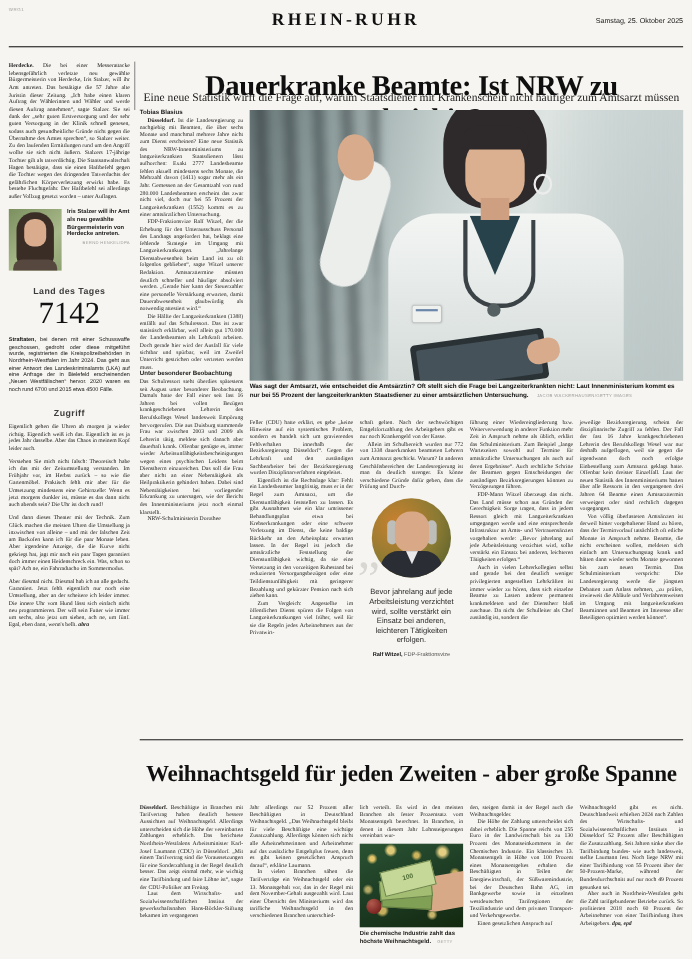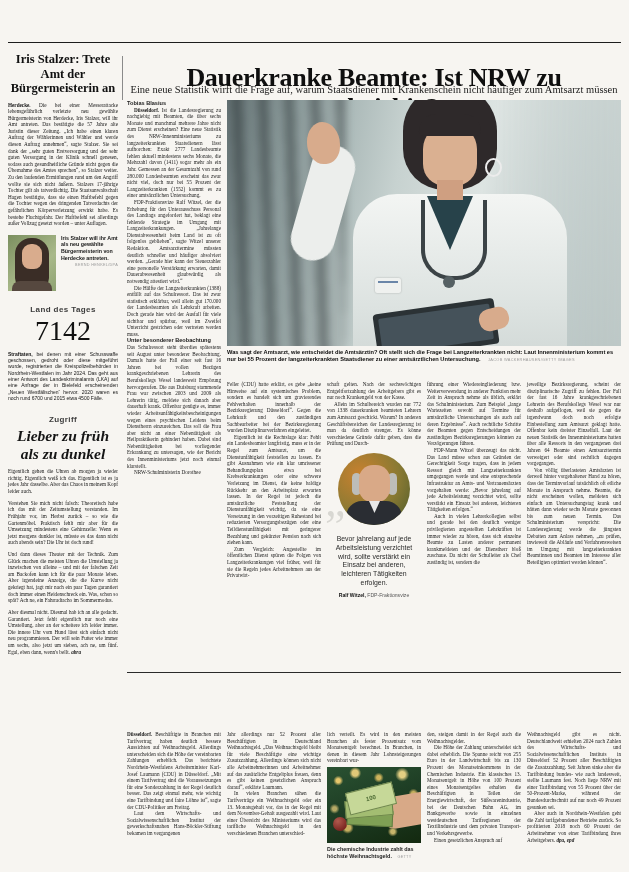--- a/index.html
+++ b/index.html
@@ -121,25 +121,29 @@
   .xm-caption{font-family:"Liberation Sans",sans-serif;font-weight:bold;font-size:5.4px;line-height:6.8px;
       margin-top:3px;text-align:left;}
   .xm-credit{font-weight:normal;font-size:3.8px;color:#9c9c9c;letter-spacing:.3px;margin-left:4px;}
   .bottom-sig{font-style:italic;font-weight:bold;}
 </style>
 </head>
 <body>
 
 <div class="page">
 
+  <div class="masthead">
+    <span class="edition">WRG1</span>
+    <div class="section-title">RHEIN-RUHR</div>
+    <span class="issue-date">Samstag, 25. Oktober 2025</span>
+  </div>
   <div class="masthead-rule"></div>
   <div class="vrule"></div>
 
   <aside class="sidebar">
-    <h2 class="sb-headline">Iris Stalzer: Trete Amt der Bürgermeisterin an</h2>
     <div class="sb-body">
       <p><b class="lead">Herdecke.</b>
          <span>Die bei einer Messerattacke lebensgefährlich verletzte neu gewählte Bürgermeisterin von Herdecke, Iris Stalzer, will ihr Amt antreten. Das bestätigte die 57 Jahre alte Juristin dieser Zeitung. „Ich habe einen klaren Auftrag der Wählerinnen und Wähler und werde diesen Auftrag annehmen“, sagte Stalzer. Sie sei dank der „sehr guten Erstversorgung und der sehr guten Versorgung in der Klinik schnell genesen, sodass auch gesundheitliche Gründe nicht gegen die Übernahme des Amtes sprechen“, so Stalzer weiter. Zu den laufenden Ermittlungen rund um den Angriff wollte sie sich nicht äußern. Stalzers 17-jährige Tochter gilt als tatverdächtig. Die Staatsanwaltschaft Hagen bestätigte, dass sie einen Haftbefehl gegen die Tochter wegen des dringenden Tatverdachts der gefährlichen Körperverletzung erwirkt habe. Es bestehe Fluchtgefahr. Der Haftbefehl sei allerdings außer Vollzug gesetzt worden – unter Auflagen.</span></p>
     </div>
     <div class="sb-photo-row">
       <div class="stalzer-photo">
         <div class="st-hair"></div>
         <div class="st-face"></div>
         <div class="st-shoulders"></div>
       </div>
@@ -148,21 +152,20 @@
         <div class="sb-photo-credit">BERND HENKEL/DPA</div>
       </div>
     </div>
     <div class="sb-block-label">Land des Tages</div>
     <div class="sb-number">7142</div>
     <div class="sb-sans">
       <p><b class="lead">Straftaten,</b>
          <span>bei denen mit einer Schusswaffe geschossen, gedroht oder diese mitgeführt wurde, registrierten die Kreispolizeibehörden in Nordrhein-Westfalen im Jahr 2024. Das geht aus einer Antwort des Landeskriminalamts (LKA) auf eine Anfrage der in Bielefeld erscheinenden „Neuen Westfälischen“ hervor. 2020 waren es noch rund 6700 und 2015 etwa 4500 Fälle.</span></p>
     </div>
     <div class="sb-block-label">Zugriff</div>
-    <div class="glosse-headline">Lieber zu früh als zu dunkel</div>
     <div class="sb-body">
       <p>Eigentlich gehen die Uhren ab morgen ja wieder richtig. Eigentlich weiß ich das. Eigentlich ist es ja jedes Jahr dasselbe. Aber das Chaos in meinem Kopf leider auch.</p>
       <p>Verstehen Sie mich nicht falsch: Theoretisch habe ich das mit der Zeitumstellung verstanden. Im Frühjahr vor, im Herbst zurück – so wie die Gartenmöbel. Praktisch fehlt mir aber für die Umsetzung mindestens eine Gehirnzelle: Wenn es jetzt morgens dunkler ist, müsste es das dann nicht auch abends sein? Die Uhr ist doch rund!</p>
       <p>Und dann dieses Theater mit der Technik. Zum Glück machen die meisten Uhren die Umstellung ja inzwischen von alleine – und mit der falschen Zeit am Backofen kann ich für die paar Monate leben. Aber irgendeine Anzeige, die die Kurve nicht gekriegt hat, jagt mir nach ein paar Tagen garantiert doch immer einen Heidenschreck ein. Was, schon so spät? Ach ne, ein Fahrradtacho im Sommermodus.</p>
       <p><span>Aber diesmal nicht. Diesmal hab ich an alle gedacht. Garantiert. Jetzt fehlt eigentlich nur noch eine Umstellung, aber an der scheitere ich leider immer. Die innere Uhr vom Hund lässt sich einfach nicht neu programmieren. Der will sein Futter wie immer um sechs, also jetzt um sieben, ach ne, um fünf. Egal, eben dann, wenn's bellt.</span>
          <i class="sig">abra</i></p>
     </div>
   </aside>
 
   <h1 class="main-headline">Dauerkranke Beamte: Ist NRW zu nachgiebig?</h1>
@@ -231,20 +234,21 @@
     <p>FDP-Mann Witzel überzeugt das nicht. Das Land müsse schon aus Gründen der Gerechtigkeit Sorge tragen, dass in jedem Ressort gleich mit Langzeiterkrankten umgegangen werde und eine entsprechende Infrastruktur an Amts- und Vertrauensärzten vorgehalten werde: „Bevor jahrelang auf jede Arbeitsleistung verzichtet wird, sollte verstärkt ein Einsatz bei anderen, leichteren Tätigkeiten erfolgen.“</p>
     <p>Auch in vielen Lehrerkollegien selbst und gerade bei den deutlich weniger privilegierten angestellten Lehrkräften ist immer wieder zu hören, dass sich einzelne Beamte zu Lasten anderer permanent krankmeldeten und der Dienstherr bloß zuschaue. Da nicht der Schulleiter als Chef zuständig ist, sondern die</p>
   </div>
 
   <div class="col" style="left:527px;top:381px;height:287px;">
     <p>jeweilige Bezirksregierung, scheint der disziplinarische Zugriff zu fehlen. Der Fall der fast 16 Jahre krankgeschriebenen Lehrerin des Berufskollegs Wesel war nur deshalb aufgeflogen, weil sie gegen die irgendwann doch noch erfolgte Einbestellung zum Amtsarzt geklagt hatte. Offenbar kein dreister Einzelfall. Laut der neuen Statistik des Innenministeriums hatten über alle Ressorts in den vergangenen drei Jahren 64 Beamte einen Amtsarzttermin verweigert oder sind rechtlich dagegen vorgegangen.</p>
     <p>Von völlig überlasteten Amtsärzten ist derweil hinter vorgehaltener Hand zu hören, dass der Terminvorlauf tatsächlich oft etliche Monate in Anspruch nehme. Beamte, die nicht erscheinen wollen, meldeten sich einfach am Untersuchungstag krank und hätten dann wieder sechs Monate gewonnen bis zum neuen Termin. Das Schulministerium verspricht: Die Landesregierung werde die jüngsten Debatten zum Anlass nehmen, „zu prüfen, inwieweit die Abläufe und Verfahrensweisen im Umgang mit langzeiterkrankten Beamtinnen und Beamten im Interesse aller Beteiligten optimiert werden können“.</p>
   </div>
 
   <div class="midrule"></div>
+  <h1 class="bottom-headline">Weihnachtsgeld für jeden Zweiten - aber große Spanne</h1>
 
   <div class="col bcol" style="left:127px;">
     <p><b class="lead">Düsseldorf.</b>
        <span>Beschäftigte in Branchen mit Tarifvertrag haben deutlich bessere Aussichten auf Weihnachtsgeld. Allerdings unterscheiden sich die Höhe der vereinbarten Zahlungen erheblich. Das berichtete Nordrhein-Westfalens Arbeitsminister Karl-Josef Laumann (CDU) in Düsseldorf. „Mit einem Tarifvertrag sind die Voraussetzungen für eine Sonderzahlung in der Regel deutlich besser. Das zeigt einmal mehr, wie wichtig eine Tarifbindung und faire Löhne ist“, sagte der CDU-Politiker am Freitag.</span></p>
     <p>Laut dem Wirtschafts- und Sozialwissenschaftlichen Institut der gewerkschaftsnahen Hans-Böckler-Stiftung bekamen im vergangenen</p>
   </div>
 
   <div class="col bcol" style="left:227px;">
     <p>Jahr allerdings nur 52 Prozent aller Beschäftigten in Deutschland Weihnachtsgeld. „Das Weihnachtsgeld bleibt für viele Beschäftigte eine wichtige Zusatzzahlung. Allerdings können sich nicht alle Arbeitnehmerinnen und Arbeitnehmer auf das zusätzliche Entgeltplus freuen, denn es gibt keinen gesetzlichen Anspruch darauf“, erklärte Laumann.</p>
     <p>In vielen Branchen sähen die Tarifverträge ein Weihnachtsgeld oder ein 13. Monatsgehalt vor, das in der Regel mit dem November-Gehalt ausgezahlt wird. Laut einer Übersicht des Ministeriums wird das tarifliche Weihnachtsgeld in den verschiedenen Branchen unterschied-</p>

